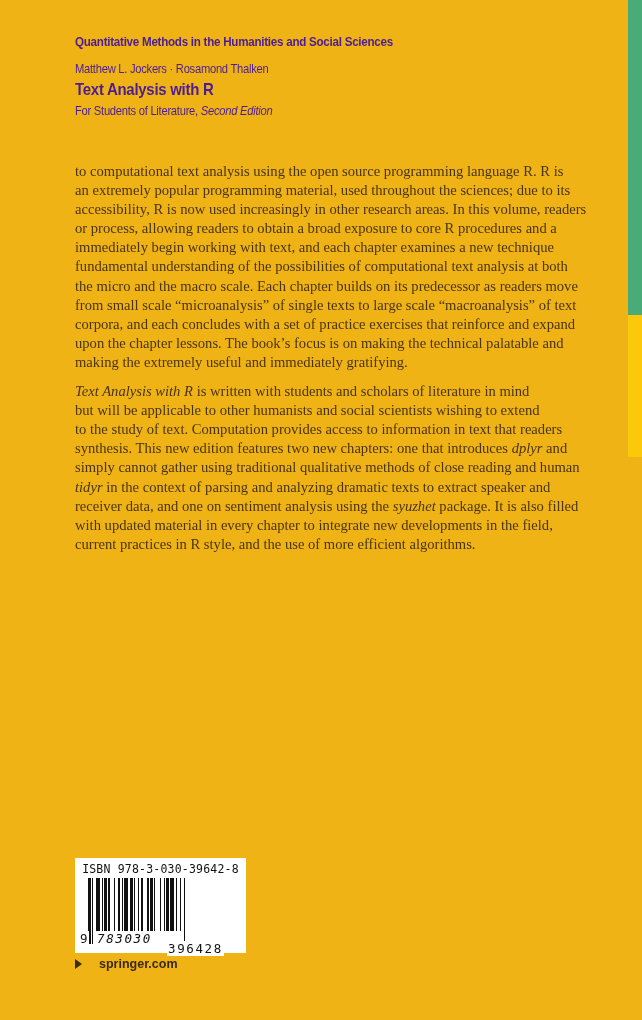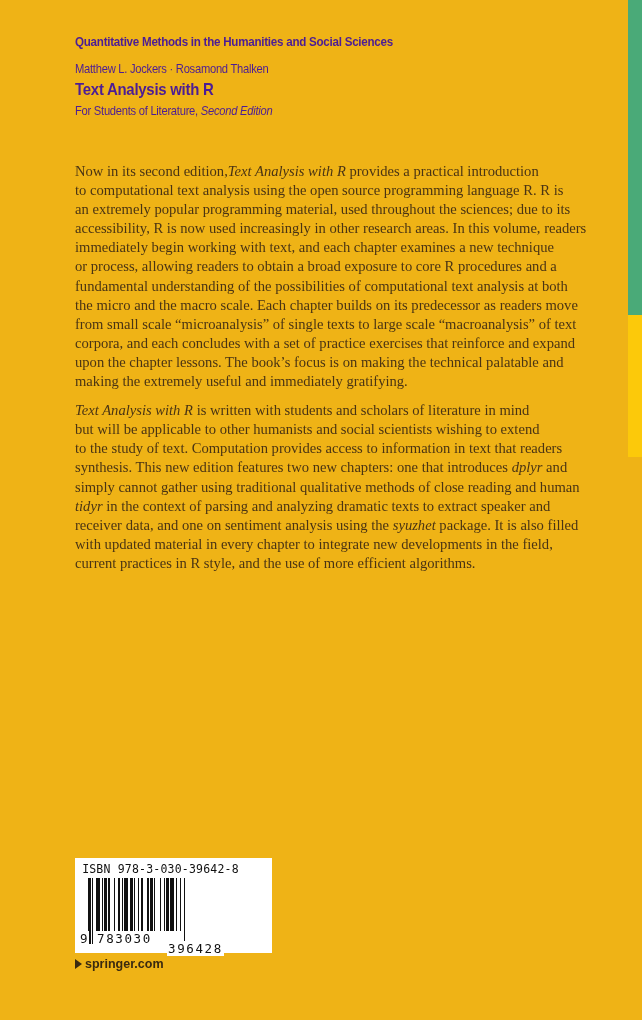--- a/index.html
+++ b/index.html
@@ -21,53 +21,52 @@
     font-family: "Liberation Sans", sans-serif; color: #4c1d95; }
   .series { font-size: 13.5px; font-weight: bold; letter-spacing: -0.3px; transform: scaleX(0.86); transform-origin: left; white-space: nowrap; }
   .authors { font-size: 13px; margin-top: 12px; letter-spacing: -0.3px; transform: scaleX(0.86); transform-origin: left; white-space: nowrap; }
   .title { font-size: 17px; font-weight: bold; margin-top: 4px; letter-spacing: -0.3px; transform: scaleX(0.88); transform-origin: left; white-space: nowrap; }
   .subtitle { font-size: 13px; margin-top: 3px; letter-spacing: -0.3px; transform: scaleX(0.86); transform-origin: left; white-space: nowrap; }
   .subtitle i { font-style: italic; }
   .blurb { position: absolute; left: 75px; top: 162px; width: 540px;
     font-size: 14.6px; line-height: 19.1px; color: #4a3414; }
   .blurb p { margin: 0 0 10px 0; text-align: justify; text-align-last: left; }
   .blurb p span.line { display: block; white-space: nowrap; }
-  .barcode-box { position: absolute; left: 75px; top: 858px; width: 171px; height: 95px; background: #ffffff; padding-left: 26px; }
+  .barcode-box { position: absolute; left: 75px; top: 858px; width: 171px; height: 95px; background: #ffffff; }
   .isbn-text { position: absolute; left: 0; top: 4px; width: 171px; text-align: center;
     font-family: "DejaVu Sans Mono", monospace; font-size: 11.5px; color: #111; letter-spacing: 0.2px; }
   .bars { position: absolute; left: 13px; top: 20px; width: 150px; height: 66px; }
   .bars div { position: absolute; top: 0; background: #111; }
   .ean-digits { position: absolute; left: 4px; top: 73px; font-family: "DejaVu Sans Mono", monospace;
     font-size: 12.5px; color: #111; white-space: nowrap; }
   .ean-digits span { position: absolute; background: #fff; padding: 0 1px; }
   .springer { position: absolute; left: 75px; top: 957px; font-family: "Liberation Sans", sans-serif;
-    font-size: 12.5px; font-weight: bold; color: #3a2a10; display: flex; align-items: center; gap: 3px; }
+    font-size: 12.5px; font-weight: bold; color: #3a2a10; display: flex; align-items: center; gap: 17px; }
   .tri { width: 0; height: 0; border-top: 5px solid transparent; border-bottom: 5px solid transparent; border-left: 7px solid #3a2a10; }
 </style>
 </head>
 <body>
 
 <div class="spine-green"></div>
 <div class="spine-yellow"></div>
 
 <div class="header">
   <div class="series">Quantitative Methods in the Humanities and Social Sciences</div>
   <div class="authors">Matthew L. Jockers · Rosamond Thalken</div>
   <div class="title">Text Analysis with R</div>
   <div class="subtitle"><span>For Students of Literature, </span><i>Second Edition</i></div>
 </div>
 
 <div class="blurb">
   <p id="p1">
-      <span class="line">Now in its second edition,<i>Text Analysis with R</i> provides a practical introduction</span>
       <span class="line">to computational text analysis using the open source programming language R. R is</span>
       <span class="line">an extremely popular programming material, used throughout the sciences; due to its</span>
       <span class="line">accessibility, R is now used increasingly in other research areas. In this volume, readers</span>
+      <span class="line">or process, allowing readers to obtain a broad exposure to core R procedures and a</span>
       <span class="line">immediately begin working with text, and each chapter examines a new technique</span>
-      <span class="line">or process, allowing readers to obtain a broad exposure to core R procedures and a</span>
       <span class="line">fundamental understanding of the possibilities of computational text analysis at both</span>
       <span class="line">the micro and the macro scale. Each chapter builds on its predecessor as readers move</span>
       <span class="line">from small scale “microanalysis” of single texts to large scale “macroanalysis” of text</span>
       <span class="line">corpora, and each concludes with a set of practice exercises that reinforce and expand</span>
       <span class="line">upon the chapter lessons. The book’s focus is on  making the technical palatable and</span>
       <span class="line">making the extremely useful and immediately gratifying.</span>
     </p>
   <p id="p2">
       <span class="line"><i>Text Analysis with R</i> is written with students and scholars of  literature in mind</span>
       <span class="line">but will be applicable to other humanists and social scientists wishing to extend</span>
@@ -104,21 +103,21 @@
       <div style="left: 71.55px; width: 1.35px; height: 53px;"></div>
       <div style="left: 75.6px; width: 1.35px; height: 53px;"></div>
       <div style="left: 78.3px; width: 2.7px; height: 53px;"></div>
       <div style="left: 82.35px; width: 4.05px; height: 53px;"></div>
       <div style="left: 87.75px; width: 1.35px; height: 53px;"></div>
       <div style="left: 91.8px; width: 1.35px; height: 53px;"></div>
       <div style="left: 95.85px; width: 1.35px; height: 66px;"></div>
     </div>
   <div class="ean-digits">
     <span style="left:0;top:0;">9</span>
-    <span style="left:17px;top:0;letter-spacing:1.6px;">783030</span>
+    <span style="left:17px;top:0;letter-spacing:1.6px;font-style:italic;">783030</span>
     <span style="left:88px;top:10px;letter-spacing:1.6px;">396428</span>
   </div>
 </div>
 
 <div class="springer">
   <span class="tri"></span>
   <span>springer.com</span>
 </div>
 
 </body></html>

